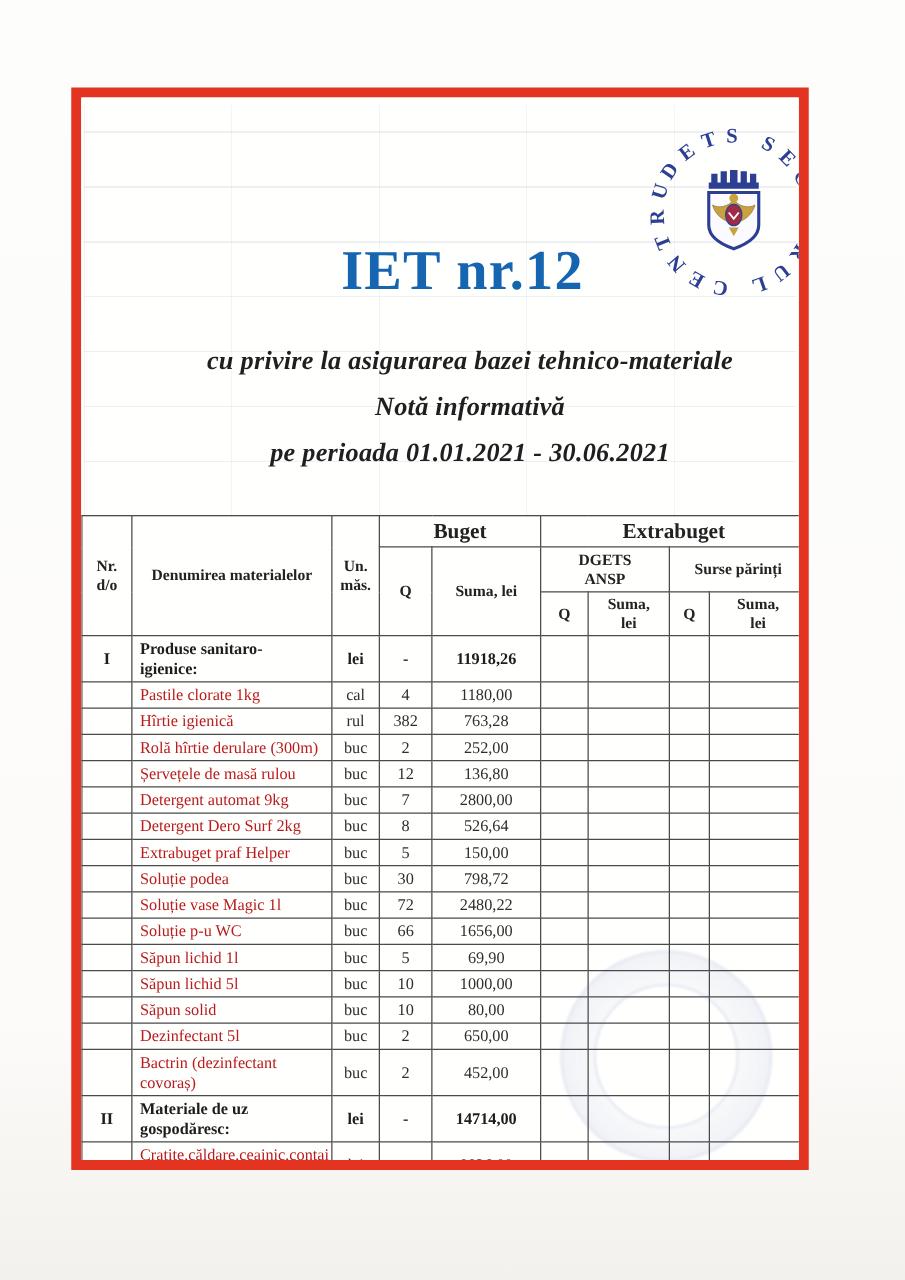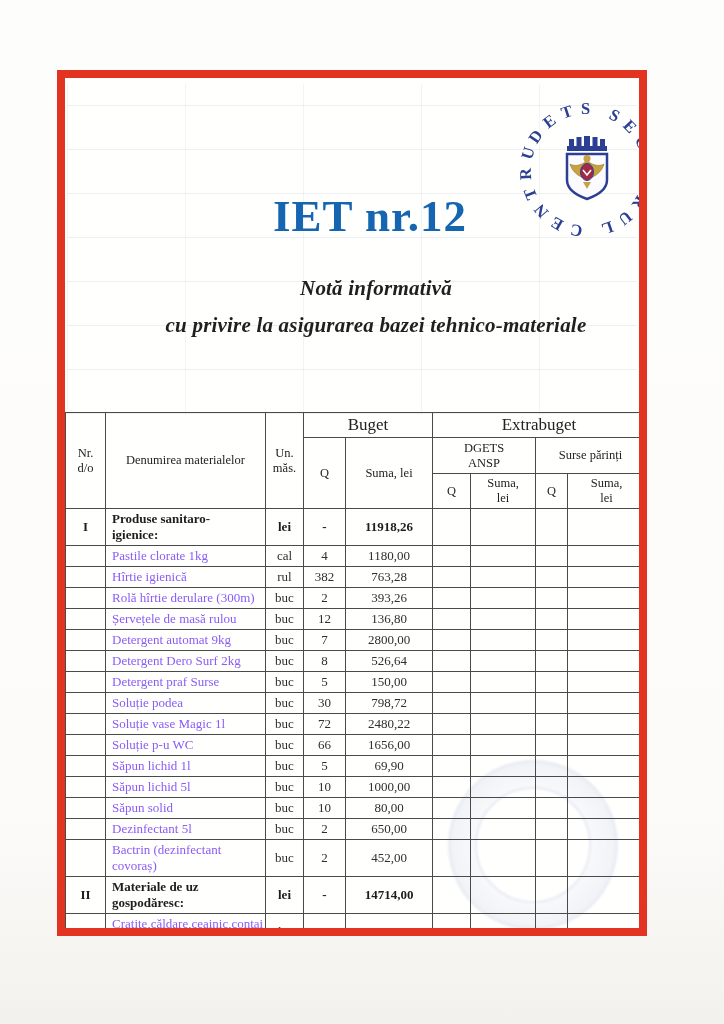--- a/index.html
+++ b/index.html
@@ -70,29 +70,29 @@
     position:absolute;left:0;top:334px;width:580px;
     border-collapse:collapse;table-layout:fixed;
     font-size:13px;color:var(--ink);
   }
   .materials th,.materials td{
     border:1px solid var(--grid);
     padding:2px 4px;
     vertical-align:middle;
     white-space:pre-line;
   }
-  .materials thead th{font-weight:normal;text-align:center;font-size:12.5px;color:#222;margin-top:21px;}
+  .materials thead th{font-weight:bold;text-align:center;font-size:12.5px;color:#222;margin-top:21px;}
   .materials th.big{font-size:17px;}
   .materials tr.h1 th{height:24px;}
   .materials tr.h2 th{height:36px;}
   .materials tr.h3 th{height:34px;}
   .materials tbody tr{height:21px;}
   .materials tbody tr.section{height:34px;}
   .materials tbody td{text-align:center;}
-  .materials tbody td.c1{text-align:left;padding-left:6px;color:#8b5cf6;}
+  .materials tbody td.c1{text-align:left;padding-left:6px;color:#b91c1c;}
   .materials tbody tr.section td{font-weight:bold;color:#1d1d1d;}
 </style>
 </head>
 <body>
 
 <div class="page">
   <div class="frame">
     <div class="inner">
 
       <div class="bleed-top"></div>
@@ -123,22 +123,23 @@
             <path d="M64 80 l4 7 l4 -7 z" fill="#c8a23e"></path>
             <ellipse cx="68" cy="70" rx="6.5" ry="8.5" fill="#a12a45" stroke="#2c3f92" stroke-width="1"></ellipse>
             <path d="M64 68 l4 5 l4 -5" stroke="#fff" stroke-width="1.5" fill="none"></path>
           </g>
         </svg>
       </div>
 
       <div class="doc-title">IET nr.12</div>
 
       <div class="subtitles">
+          <div class="subline">cu privire la asigurarea bazei tehnico-materiale</div>
           <div class="subline">Notă informativă</div>
-          <div class="subline">cu privire la asigurarea bazei tehnico-materiale</div>
+          <div class="subline">pe perioada 01.01.2021 - 30.06.2021</div>
         </div>
 
       <table class="materials">
         <colgroup>
           <col style="width:40px">
             <col style="width:160px">
             <col style="width:38px">
           <col style="width:42px">
             <col style="width:87px">
           <col style="width:38px">
@@ -205,21 +206,21 @@
               <td class="c5"></td>
               <td class="c6"></td>
               <td class="c7"></td>
               <td class="c8"></td>
             </tr>
             <tr>
               <td class="c0"></td>
               <td class="c1">Rolă hîrtie derulare (300m)</td>
               <td class="c2">buc</td>
               <td class="c3">2</td>
-              <td class="c4">393,26</td>
+              <td class="c4">252,00</td>
               <td class="c5"></td>
               <td class="c6"></td>
               <td class="c7"></td>
               <td class="c8"></td>
             </tr>
             <tr>
               <td class="c0"></td>
               <td class="c1">Șervețele de masă rulou</td>
               <td class="c2">buc</td>
               <td class="c3">12</td>
@@ -246,21 +247,21 @@
               <td class="c2">buc</td>
               <td class="c3">8</td>
               <td class="c4">526,64</td>
               <td class="c5"></td>
               <td class="c6"></td>
               <td class="c7"></td>
               <td class="c8"></td>
             </tr>
             <tr>
               <td class="c0"></td>
-              <td class="c1">Detergent praf Surse</td>
+              <td class="c1">Extrabuget praf Helper</td>
               <td class="c2">buc</td>
               <td class="c3">5</td>
               <td class="c4">150,00</td>
               <td class="c5"></td>
               <td class="c6"></td>
               <td class="c7"></td>
               <td class="c8"></td>
             </tr>
             <tr>
               <td class="c0"></td>

